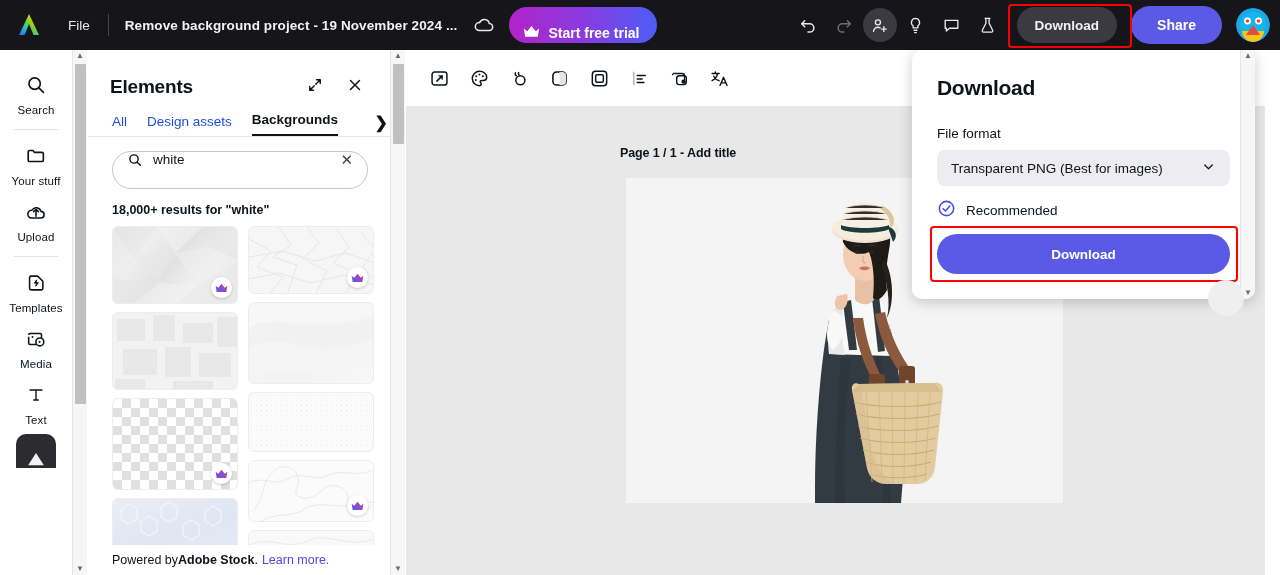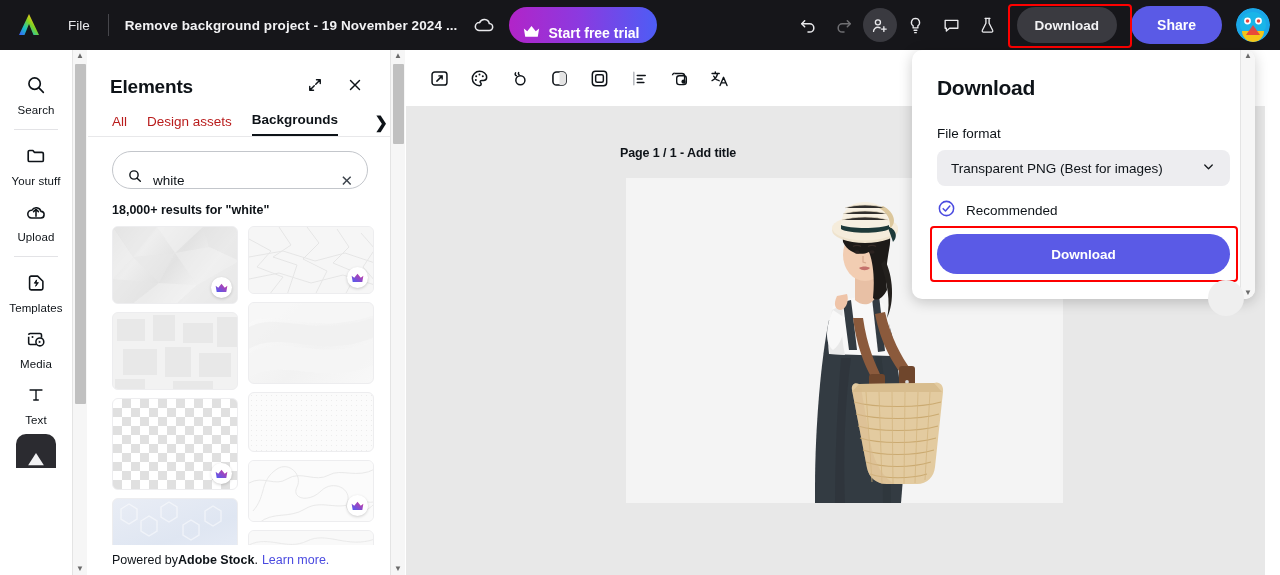--- a/index.html
+++ b/index.html
@@ -104,31 +104,31 @@
   .panel-head-actions { margin-left: auto; display: flex; align-items: center; gap: 14px; }
   .pa-btn {
     width: 26px; height: 26px; display: flex; align-items: center; justify-content: center;
     cursor: pointer; border-radius: 6px;
   }
   .tabs {
     display: flex; align-items: flex-end; gap: 20px; padding: 14px 22px 0 24px;
     border-bottom: 1px solid #e8e8ea; position: relative;
   }
   .tab {
-    font-size: 13.5px; color: #b91c1c; padding-bottom: 7px; cursor: pointer;
+    font-size: 13.5px; color: #1d4ed8; padding-bottom: 7px; cursor: pointer;
     white-space: nowrap; font-weight: normal;
   }
   .tab.active { color: #0e1318; font-weight: bold; border-bottom: 2.5px solid #0e1318; }
   .tab-chevron {
     position: absolute; right: 2px; bottom: 4px; font-size: 16px; font-weight: bold;
     color: #0e1318; cursor: pointer; background:#fff; padding-left:4px;
   }
   .searchbox {
     margin: 14px 22px 0 24px; height: 38px; border: 1px solid #c3c6cb;
-    border-radius: 19px; display: flex; align-items: flex-end; padding: 0 14px; gap: 10px;
+    border-radius: 19px; display: flex; align-items: flex-start; padding: 0 14px; gap: 10px;
   }
   .search-input {
     flex: 1; border: none; outline: none; font-size: 13.5px; color: #0e1318;
     font-family: "Liberation Sans", sans-serif; background: transparent;
   }
   .clear-x { color: #3d444c; font-size: 15px; cursor: pointer; line-height: 1; }
   .results-label {
     margin: 14px 22px 0 24px; font-size: 12.5px; font-weight: bold; color: #0e1318;
   }
   .grid {

